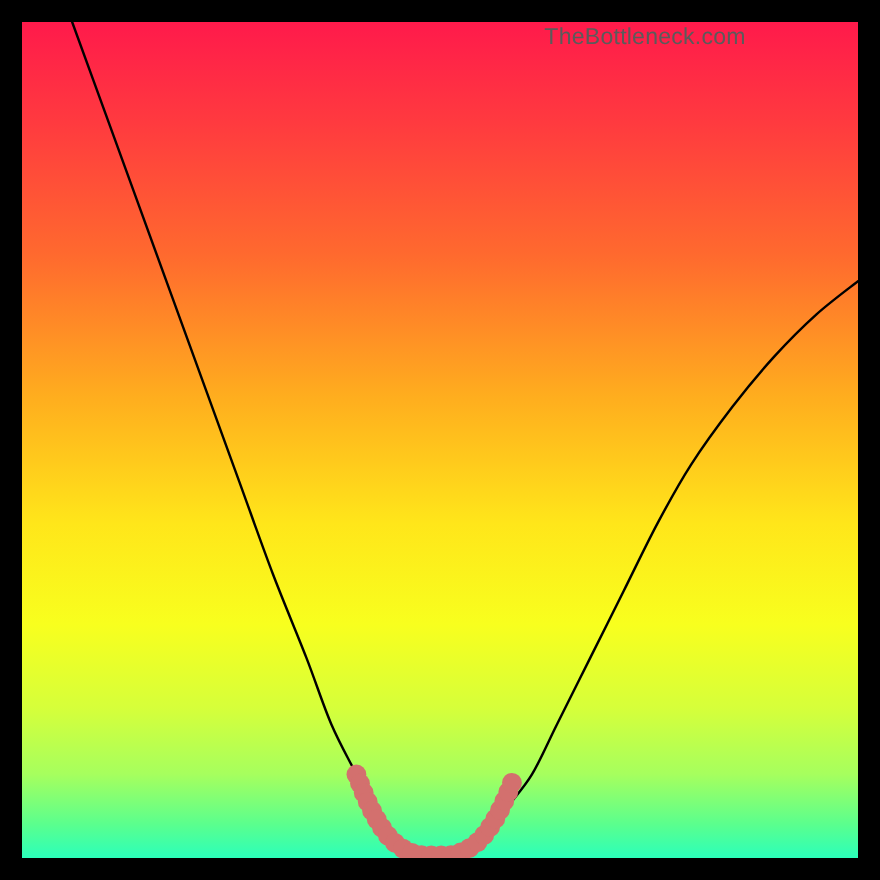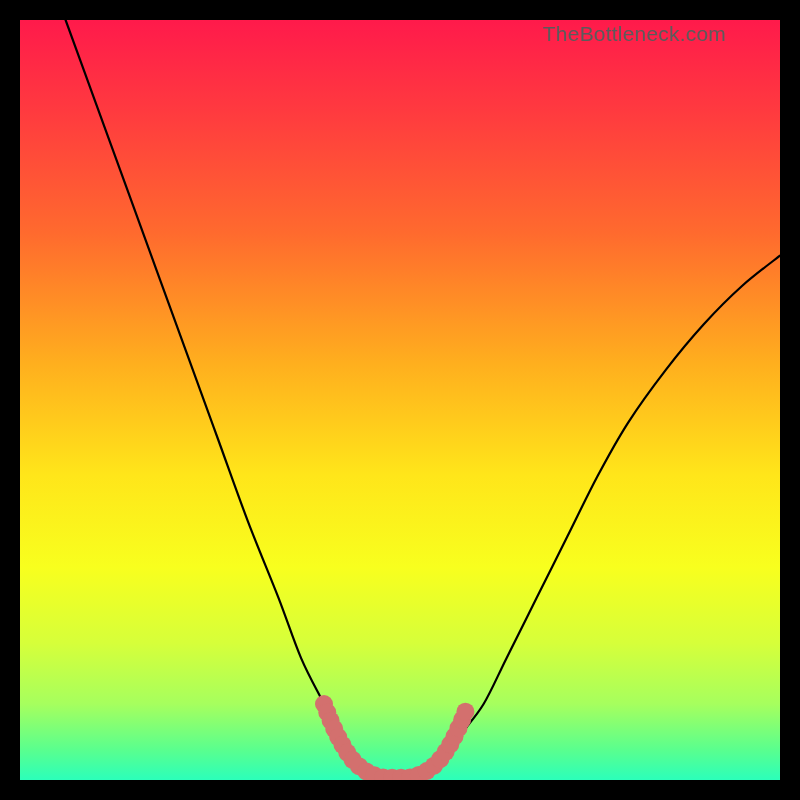--- a/index.html
+++ b/index.html
@@ -11,21 +11,20 @@
     overflow: hidden;
     font-family: Arial, Helvetica, sans-serif;
   }
   .frame {
     position: absolute;
     left: 20px;
     top: 20px;
     width: 664px;
     height: 760px;
     background: #000;
-    padding-left: 48px;
   }
   .plot-area {
     position: absolute;
     left: 0;
     top: 0;
     width: 760px;
     height: 760px;
   }
   .watermark {
     position: absolute;

